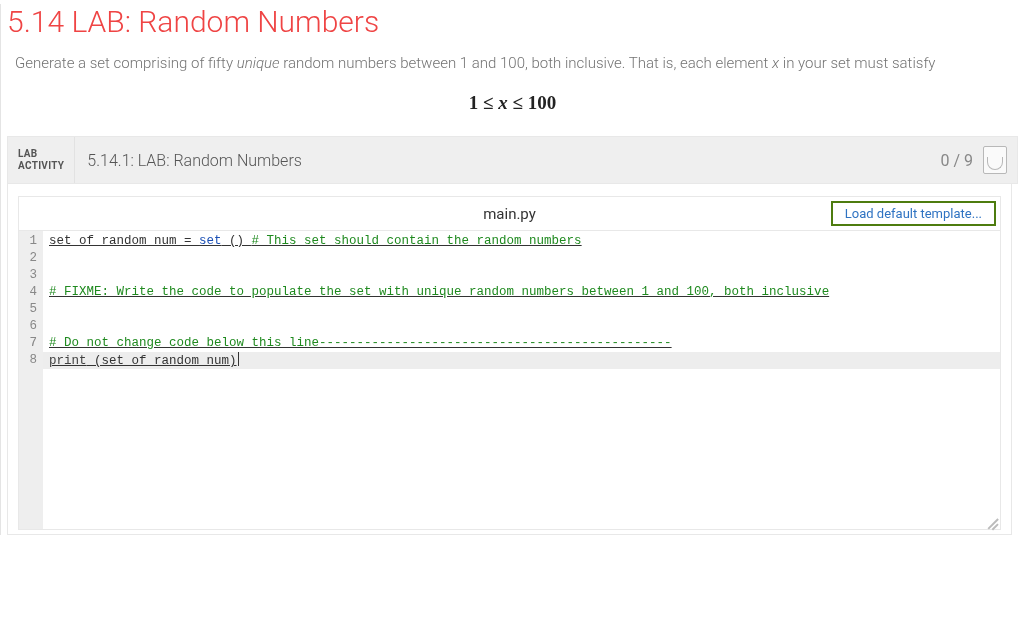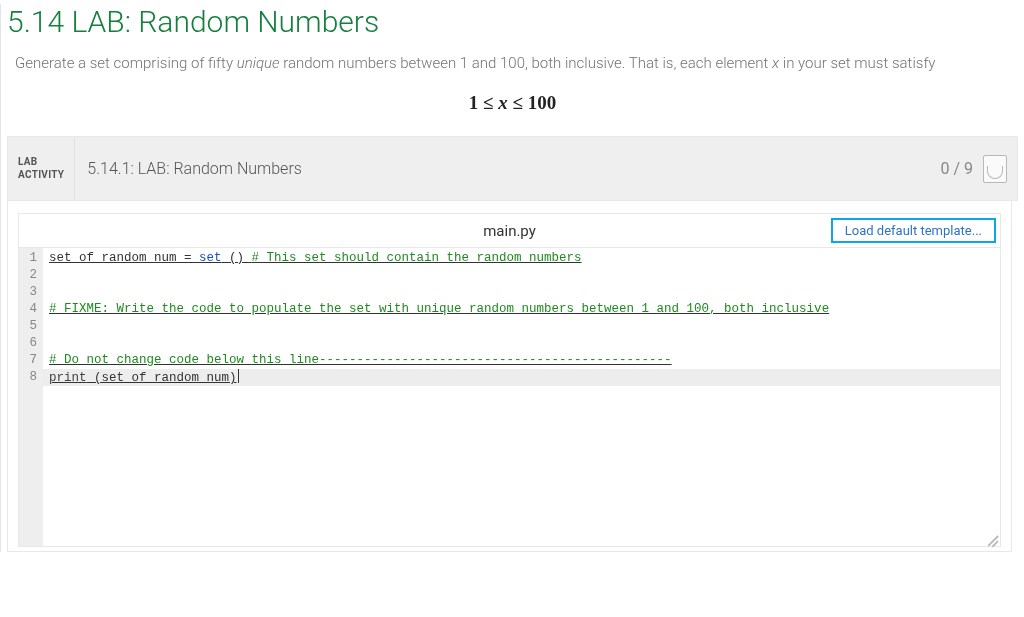--- a/index.html
+++ b/index.html
@@ -7,21 +7,21 @@
     font-family: -apple-system, BlinkMacSystemFont, "Segoe UI", Roboto, "Helvetica Neue", Arial, sans-serif;
     color: #333;
     background: #fff;
     width: 1024px;
     padding: 0;
   }
   .outer { border-left: 1px solid #e4e4e4; padding: 0 0 0 0; }
   h1.page-title {
     font-weight: 300;
     font-size: 30px;
-    color: #15803d;
+    color: #ef4444;
     margin: 4px 0 14px 6px;
   }
   .instr {
     font-size: 15px;
     font-weight: 300;
     color: #737373;
     margin: 0 6px 8px 14px;
     line-height: 1.4;
   }
   .math {
@@ -31,21 +31,21 @@
     color: #222;
     margin: 18px 0 22px 0;
     font-weight: bold;
   }
   .activity-bar {
     display: flex;
     align-items: stretch;
     background: #efefef;
     border: 1px solid #e8e8e8;
     margin: 0 6px 0 6px;
-    height: 65px;
+    height: 48px;
   }
   .lab-tag {
     display: flex;
     flex-direction: column;
     justify-content: center;
     font-size: 10px;
     font-weight: 700;
     color: #555;
     letter-spacing: 0.3px;
     padding: 0 10px;
@@ -109,21 +109,21 @@
   }
   .file-name {
     flex: 1;
     text-align: center;
     font-size: 15px;
     color: #333;
   }
   .load-btn {
     position: absolute;
     right: 4px; top: 4px; bottom: 4px;
-    border: 2px solid #0ea5e9;
+    border: 2px solid #4d7c0f;
     color: #2f73c2;
     font-size: 13px;
     padding: 0 12px;
     background: #fff;
     display: flex;
     align-items: center;
     cursor: pointer;
   }
   .code-editor {
     position: relative;

